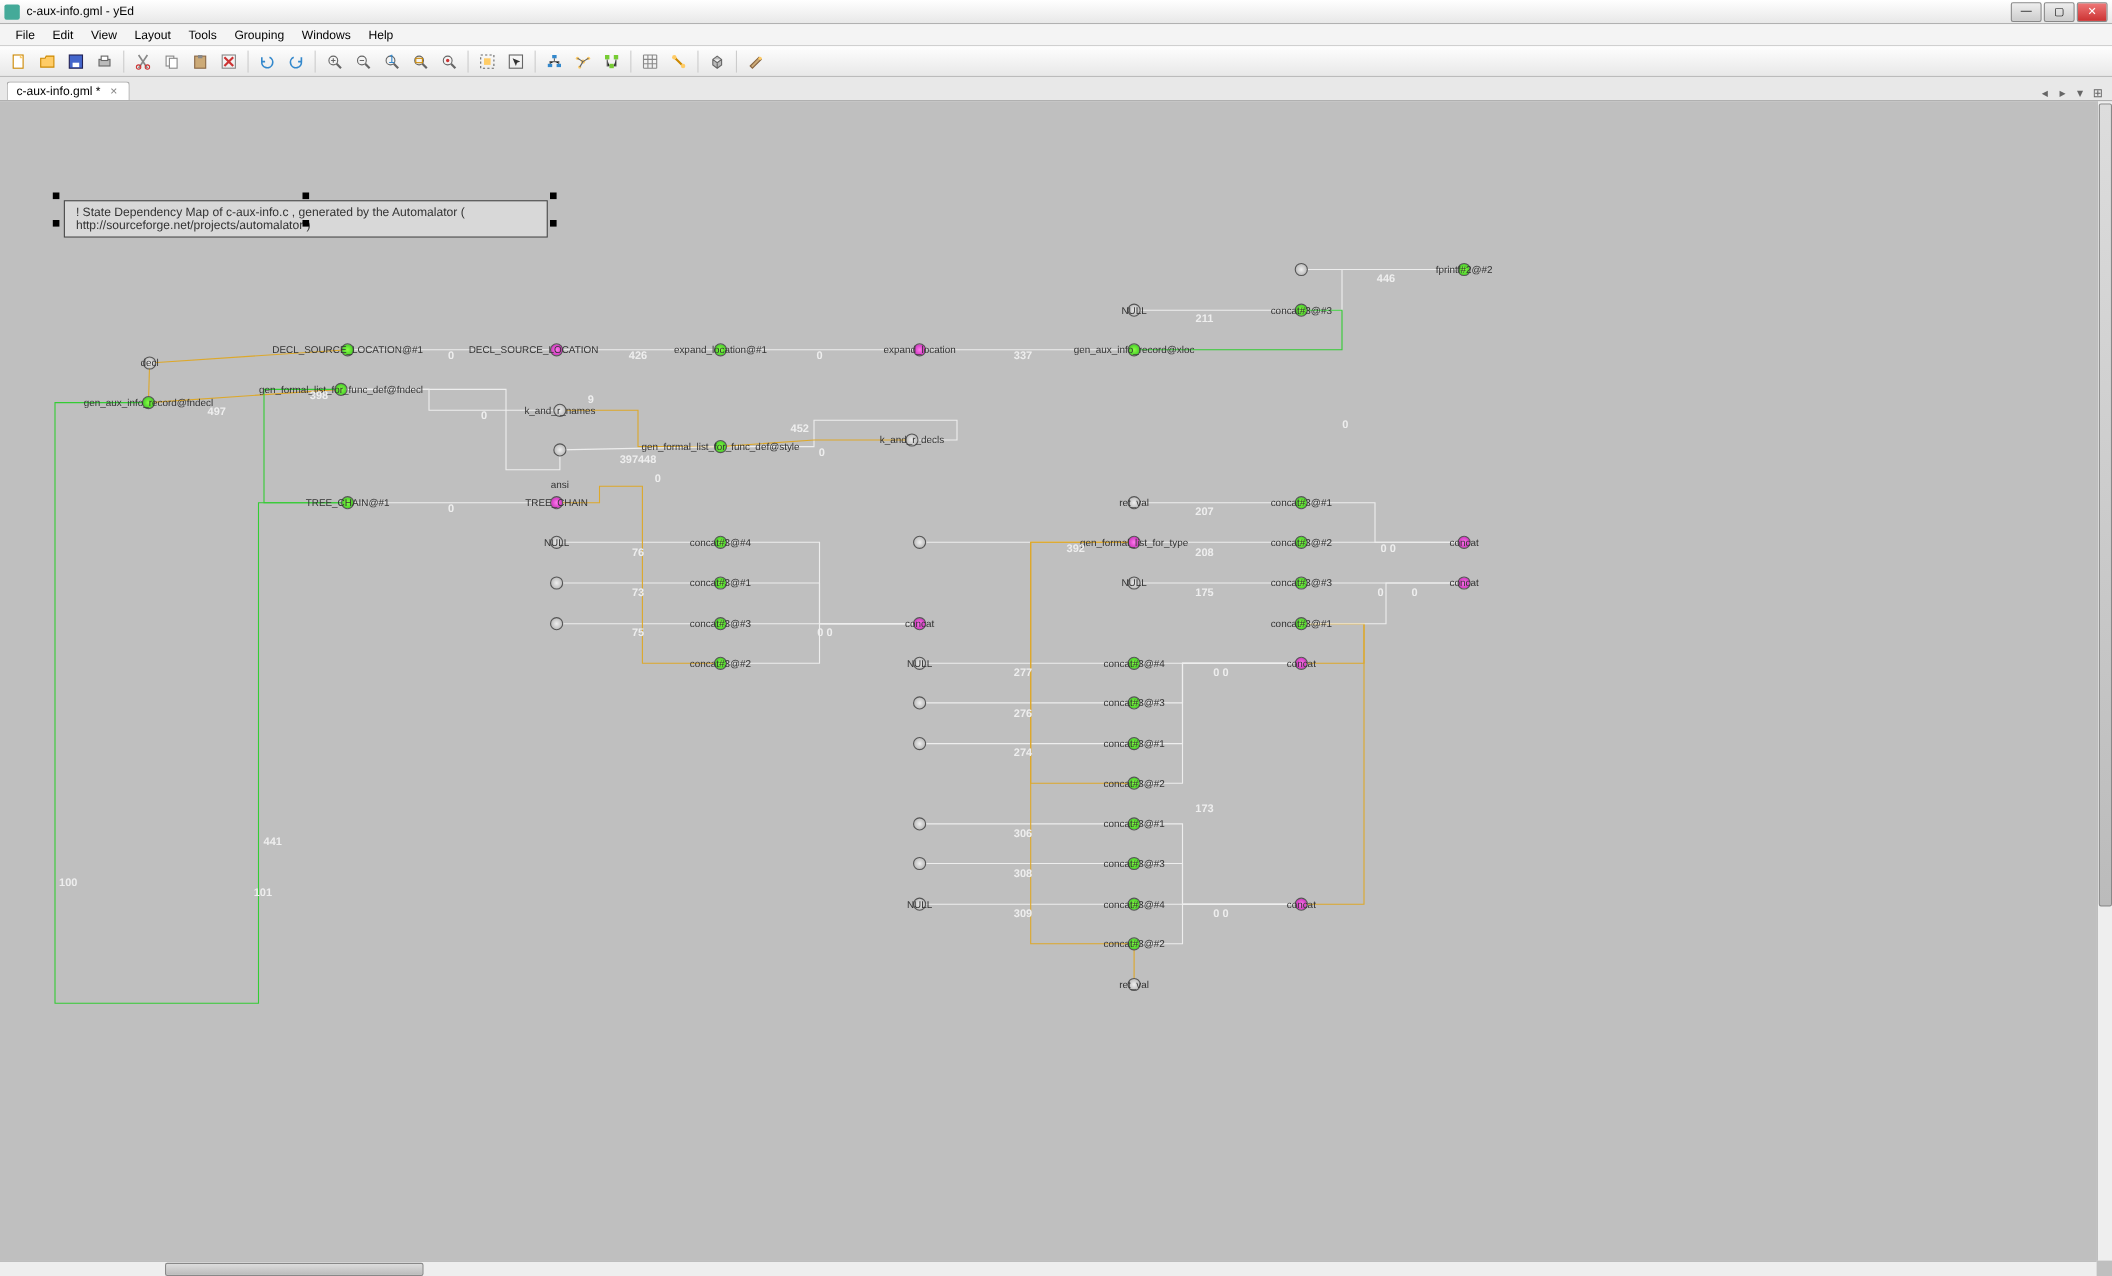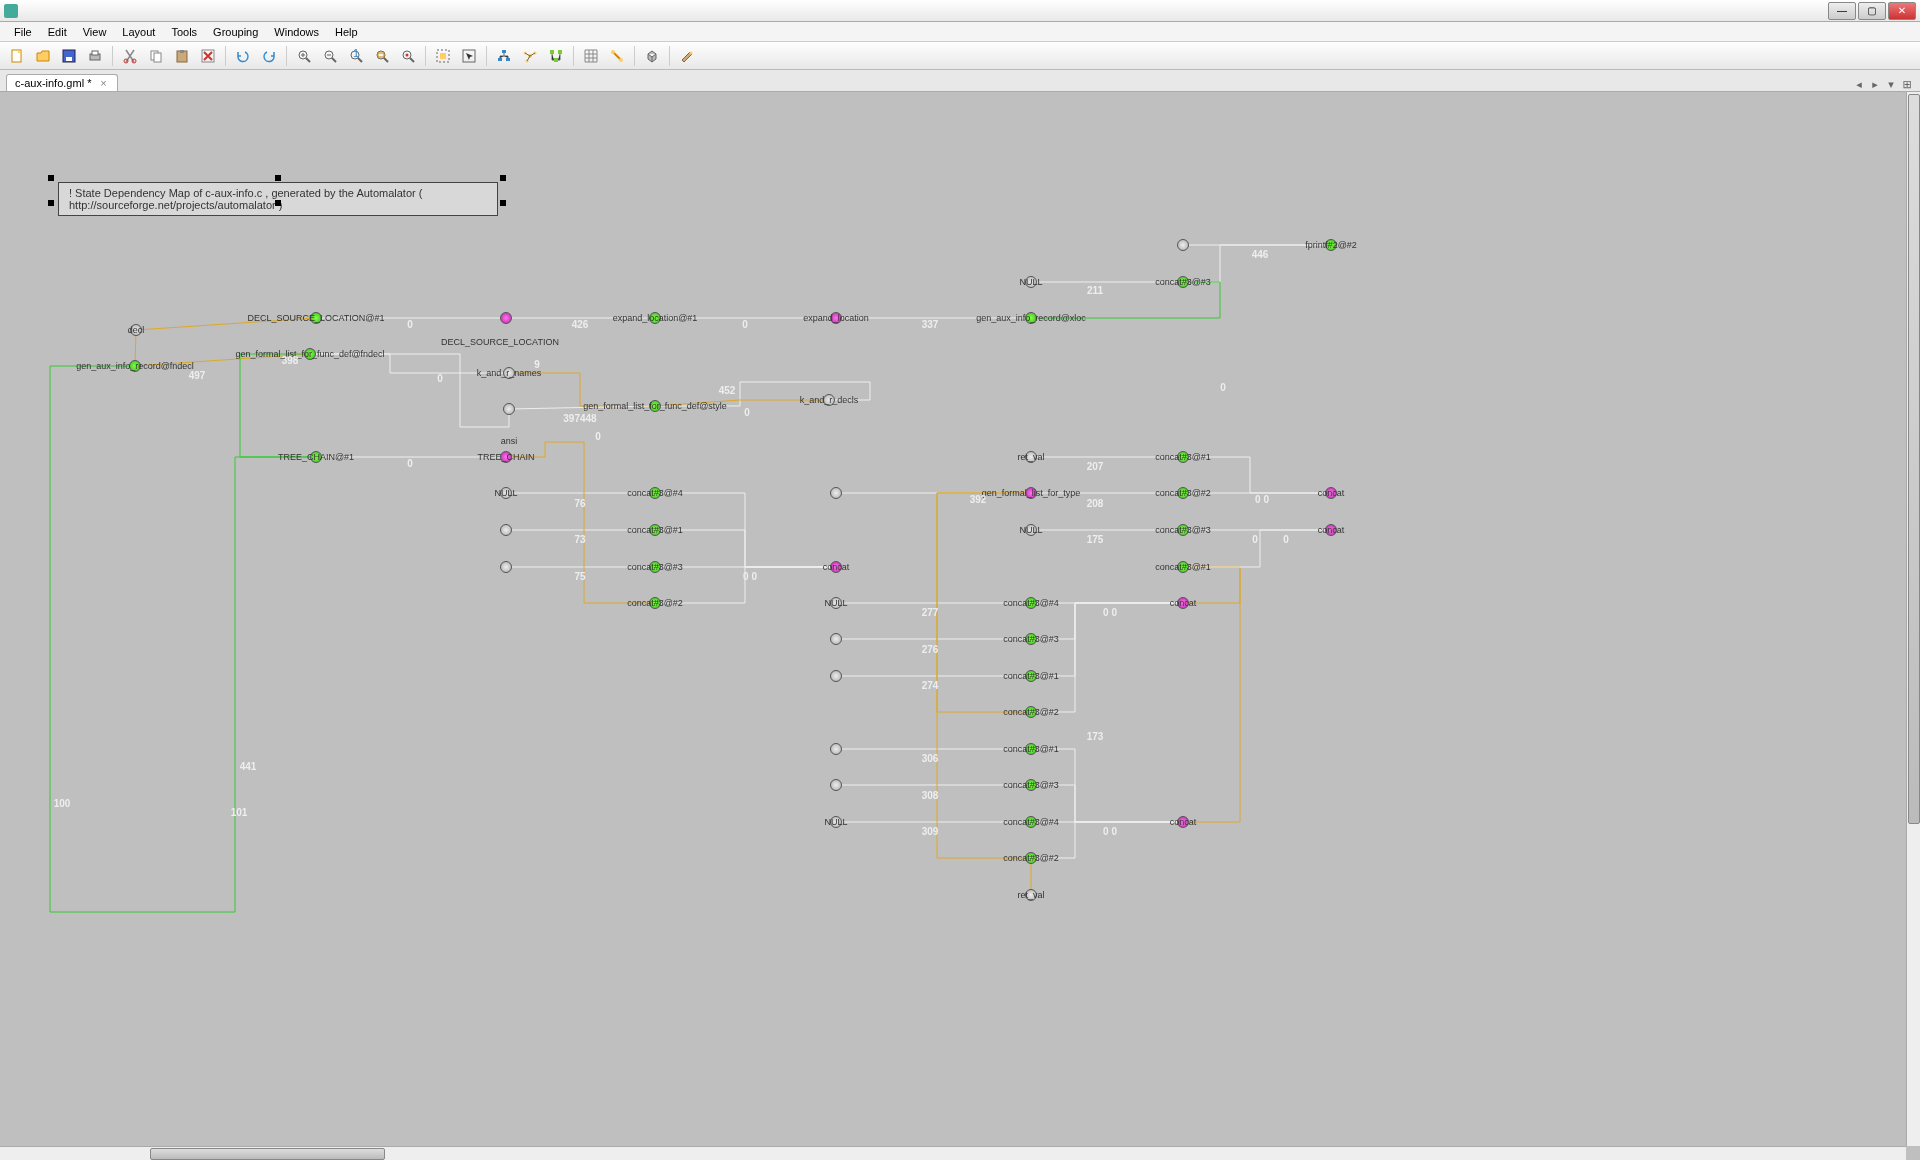--- a/index.html
+++ b/index.html
@@ -48,20 +48,21 @@
 .e-yellow { stroke: #dda82a; stroke-width: 1; fill: none; }
 .e-green { stroke: #3c3; stroke-width: 1; fill: none; }
 
 .icon-svg { width: 16px; height: 16px; }
 </style>
 </head>
 <body>
 
 <div class="titlebar">
   <div class="titlebar-icon"></div>
+  <div class="titlebar-text">c-aux-info.gml - yEd</div>
   <div class="win-controls">
     <div class="win-btn">—</div>
     <div class="win-btn">▢</div>
     <div class="win-btn close">✕</div>
   </div>
 </div>
 
 <div class="menubar">
   <div class="menu-item">File</div>
   <div class="menu-item">Edit</div>
@@ -324,21 +325,21 @@
       <div class="nlabel" style="left: 136px; top: 238px;">decl</div>
       <div class="node green" style="left: 135px; top: 274px;"></div>
       <div class="nlabel" style="left: 135px; top: 274px;">gen_aux_info_record@fndecl</div>
       <div class="node green" style="left: 316px; top: 226px;"></div>
       <div class="nlabel" style="left: 316px; top: 226px;">DECL_SOURCE_LOCATION@#1</div>
       <div class="node green" style="left: 310px; top: 262px;"></div>
       <div class="nlabel" style="left: 310px; top: 262px;">gen_formal_list_for_func_def@fndecl</div>
       <div class="node green" style="left: 316px; top: 365px;"></div>
       <div class="nlabel" style="left: 316px; top: 365px;">TREE_CHAIN@#1</div>
       <div class="node magenta" style="left: 506px; top: 226px;"></div>
-      <div class="nlabel" style="left: 500px; top: 226px; margin-top: 24px;">DECL_SOURCE_LOCATION</div>
+      <div class="nlabel" style="left: 485px; top: 226px;">DECL_SOURCE_LOCATION</div>
       <div class="node grey" style="left: 509px; top: 281px;"></div>
       <div class="nlabel" style="left: 509px; top: 281px;">k_and_r_names</div>
       <div class="node grey" style="left: 509px; top: 317px;"></div>
       <div class="nlabel" style="left: 509px; top: 317px; margin-top: 32px;">ansi</div>
       <div class="node magenta" style="left: 506px; top: 365px;"></div>
       <div class="nlabel" style="left: 506px; top: 365px;">TREE_CHAIN</div>
       <div class="node grey" style="left: 506px; top: 401px;"></div>
       <div class="nlabel" style="left: 506px; top: 401px;">NULL</div>
       <div class="node grey" style="left: 506px; top: 438px;"></div>
       <div class="node grey" style="left: 506px; top: 475px;"></div>

